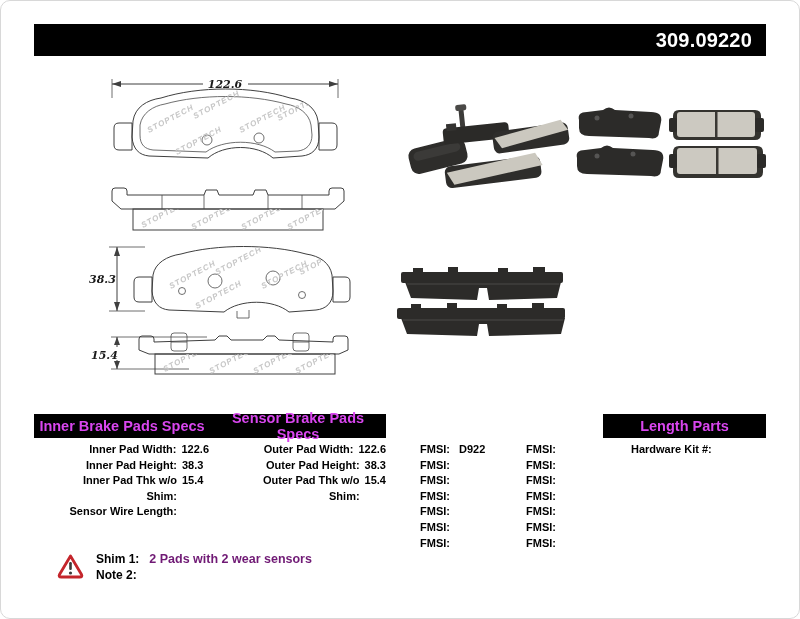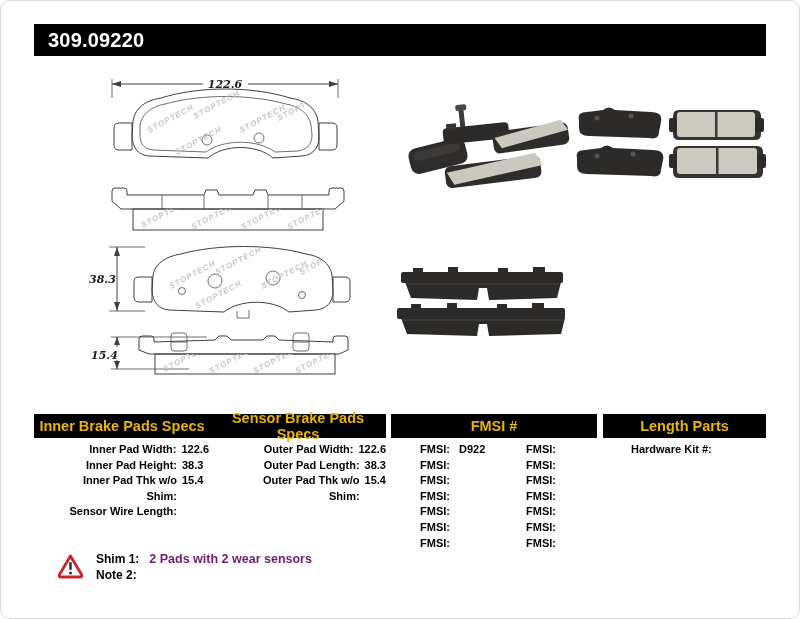--- a/index.html
+++ b/index.html
@@ -5,33 +5,33 @@
   html,body{margin:0;padding:0;background:#fff;}
   .page{
     position:relative;width:798px;height:617px;background:#fff;
     border:1px solid #d8d8d8;border-radius:10px;overflow:hidden;
     font-family:"Liberation Sans",sans-serif;color:#000;
   }
   
   .topbar{
     position:absolute;left:33px;top:23px;width:732px;height:32px;
     background:#000;color:#fff;display:flex;align-items:center;
-    justify-content:space-between;padding:0 14px;box-sizing:border-box;
+    justify-content:flex-end;padding:0 14px;box-sizing:border-box;
     font-weight:bold;font-size:20px;letter-spacing:0.2px;
   }
   
   .fig{position:absolute;}
   .dim-text{font-family:"DejaVu Serif",serif;font-style:italic;font-weight:bold;font-size:11px;fill:#1a1a1a;}
   .line{stroke:#3f3f3f;stroke-width:1;fill:none;}
   .thin{stroke:#4a4a4a;stroke-width:0.8;fill:none;}
   .wm{font-family:"Liberation Sans",sans-serif;font-style:italic;font-weight:bold;font-size:8px;fill:#c6c6c6;letter-spacing:1px;}
   .arrow{fill:#3f3f3f;}
   
   .thbar{
-    position:absolute;height:24px;background:#000;color:#eab308;
+    position:absolute;height:24px;background:#000;color:#d946ef;
     display:flex;align-items:center;justify-content:center;
     font-weight:bold;font-size:14.5px;
   }
   .thbar.split{justify-content:space-between;}
   .thbar.split .half{flex:1;text-align:center;}
   
   .speccol{position:absolute;font-size:11px;font-weight:bold;line-height:15.6px;}
   .spec-row{display:flex;}
   .spec-label{display:inline-block;text-align:right;margin-left:28px;}
   .spec-value{margin-left:5px;white-space:pre;}
@@ -220,23 +220,20 @@
       <rect x="139" y="45" width="12" height="6" fill="#2c2b29"></rect>
       <path d="M8 60 L172 60 L168 76 L96 78 L94 66 L86 66 L84 78 L14 76 Z" fill="#2c2b29"></path>
       <line x1="10" y1="62" x2="170" y2="62" stroke="#4a4a48" stroke-width="1"></line>
     </g>
   </svg>
 
   <div class="thbar split" style="left:33px;top:413px;width:352px;">
     <span class="half">Inner Brake Pads Specs</span>
     <span class="half">Sensor Brake Pads Specs</span>
   </div>
-  <div class="thbar" style="left:390px;top:413px;width:206px;">
-    <span>FMSI #</span>
-  </div>
   <div class="thbar" style="left:602px;top:413px;width:163px;">
     <span>Length Parts</span>
   </div>
 
   <div class="speccol inner" style="left:33px;top:441px;width:175px;">
     <div class="spec-row">
       <span class="spec-label">Inner Pad Width:</span>
       <span class="spec-value">122.6</span>
     </div>
     <div class="spec-row">
@@ -252,21 +249,21 @@
       <span class="spec-value"></span>
     </div>
   </div>
 
   <div class="speccol outer" style="left:207px;top:441px;width:178px;">
     <div class="spec-row">
       <span class="spec-label">Outer Pad Width:</span>
       <span class="spec-value">122.6</span>
     </div>
     <div class="spec-row">
-      <span class="spec-label">Outer Pad Length:</span>
+      <span class="spec-label">Outer Pad Height:</span>
       <span class="spec-value">38.3</span>
     </div>
     <div class="spec-row">
       <span class="spec-label">Outer Pad Thk w/o Shim:</span>
       <span class="spec-value">15.4</span>
     </div>
   </div>
 
   <div class="speccol fmsi" style="left:391px;top:441px;width:100px;">
     <div class="spec-row">

